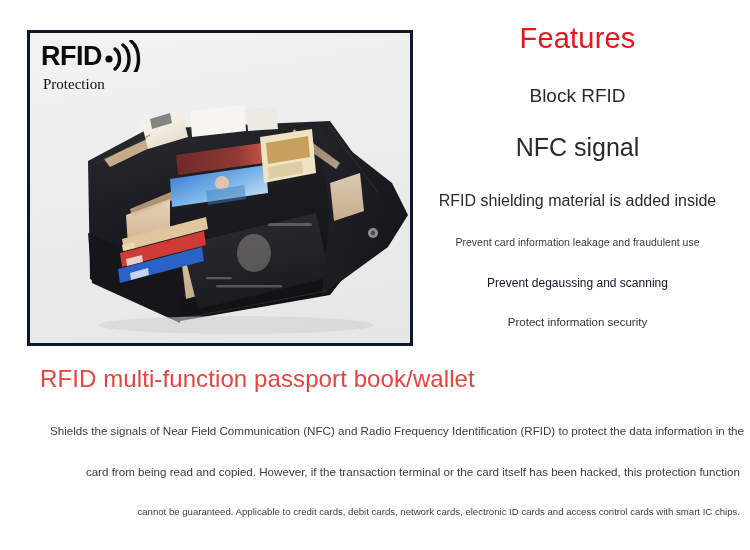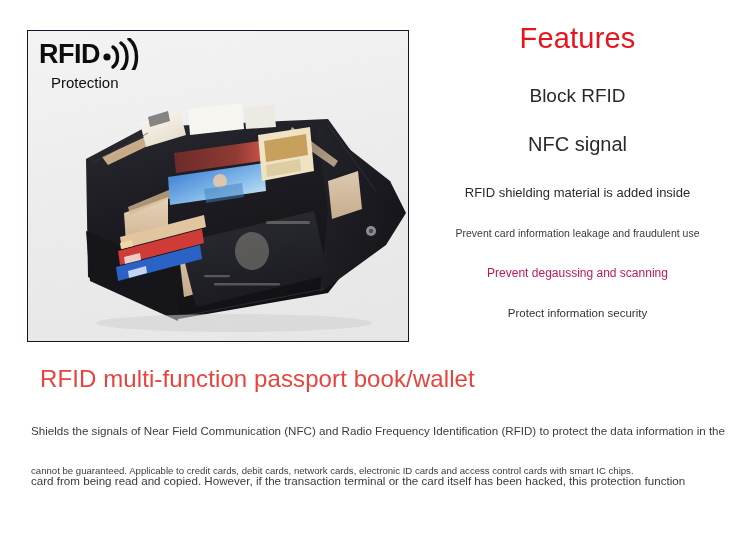--- a/index.html
+++ b/index.html
@@ -17,21 +17,21 @@
   }
 
   
   .photo {
     position: absolute;
     left: 27px;
     top: 30px;
     width: 380px;
     height: 310px;
     background: #a21caf;
-    border: 1px solid #0f172a;
+    border: 3px solid #0f172a;
     overflow: hidden;
   }
   .photo-inner {
     position: absolute;
     inset: 0;
     background: linear-gradient(170deg, #f3f3f3 0%, #ebebeb 55%, #e6e6e6 100%);
   }
 
   
   .wallet-wrap {
@@ -61,21 +61,22 @@
     line-height: 1;
     color: #0d0d0d;
   }
   .badge-waves { width: 38px; height: 32px; display: block; }
   .badge-protection {
     font-size: 15px;
     font-weight: 400;
     color: #0d0d0d;
     line-height: 1;
     margin-top: 5px;
-    margin-left: 12px;
+    margin-left: 2px;
+    font-family: Liberation Serif, serif;
   }
 
   
   .features {
     position: absolute;
     left: 415px;
     top: 22px;
     width: 325px;
     text-align: center;
   }
@@ -86,42 +87,43 @@
     letter-spacing: 0.2px;
     line-height: 1.15;
     margin: 0 0 30px 0;
   }
   .feat {
     color: #2a2a2a;
     font-weight: 400;
     margin: 0 0 1px 0;
   }
   .feat-1 { font-size: 19px; line-height: 1.2; margin-bottom: 24px; text-align: center; }
-  .feat-2 { font-size: 20px; line-height: 1.2; }
-  .feat-3 { font-size: 13px; line-height: 1.2; margin-bottom: 26px; margin-top: 29px; }
+  .feat-2 { font-size: 25px; line-height: 1.2; }
+  .feat-3 { font-size: 16px; line-height: 1.2; margin-bottom: 26px; margin-top: 29px; }
   .feat-4 { font-size: 10.5px; line-height: 1.2; margin-bottom: 27px; color: #3a3a3a; margin-top: 9px; }
-  .feat-5 { font-size: 12px;  line-height: 1.2; margin-bottom: 26px; color: #be185d; }
+  .feat-5 { font-size: 12px;  line-height: 1.2; margin-bottom: 26px; color: #0f172a; }
   .feat-6 { font-size: 11.5px; line-height: 1.2; color: #333; }
 
   
   .product-title {
     position: absolute;
     left: 40px;
     top: 365px;
     color: #e8433c;
     font-size: 24px;
     font-weight: 400;
     line-height: 1.2;
     letter-spacing: 0.1px;
   }
   .body-copy {
     position: absolute;
-    left: 31px;
+    left: 50px;
     top: 425px;
     width: 690px;
+    text-align: right;
   }
   .copy-line {
     color: #3b3b3b;
     font-weight: 400;
     white-space: nowrap;
   }
   .copy-1 { font-size: 11.6px; line-height: 1; margin-bottom: 29px; }
   .copy-2 { font-size: 11.6px; line-height: 1; margin-bottom: 30px; }
   .copy-3 { font-size: 9.6px;  line-height: 1; }
 </style>
@@ -253,15 +255,15 @@
   <div class="feat feat-3">RFID shielding material is added inside</div>
   <div class="feat feat-4">Prevent card information leakage and fraudulent use</div>
   <div class="feat feat-5">Prevent degaussing and scanning</div>
   <div class="feat feat-6">Protect information security</div>
 </div>
 
 <div class="product-title">RFID multi-function passport book/wallet</div>
 
 <div class="body-copy">
   <div class="copy-line copy-1">Shields the signals of Near Field Communication (NFC) and Radio Frequency Identification (RFID) to protect the data information in the</div>
+  <div class="copy-line copy-2">card from being read and copied. However, if the transaction terminal or the card itself has been hacked, this protection function</div>
   <div class="copy-line copy-3">cannot be guaranteed. Applicable to credit cards, debit cards, network cards, electronic ID cards and access control cards with smart IC chips.</div>
-  <div class="copy-line copy-2">card from being read and copied. However, if the transaction terminal or the card itself has been hacked, this protection function</div>
 </div>
 
 </body></html>

